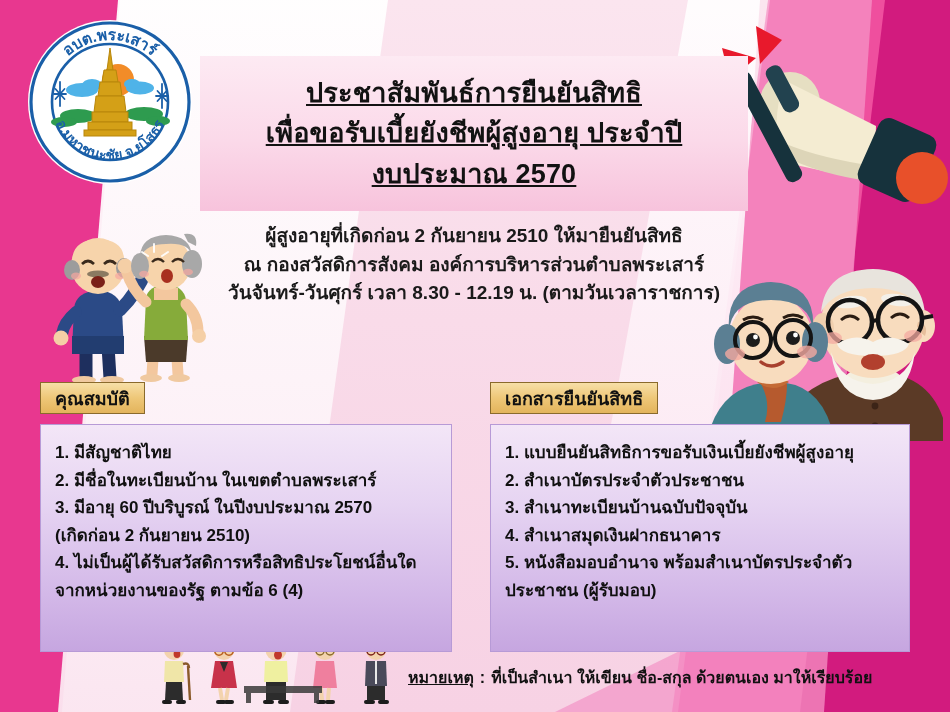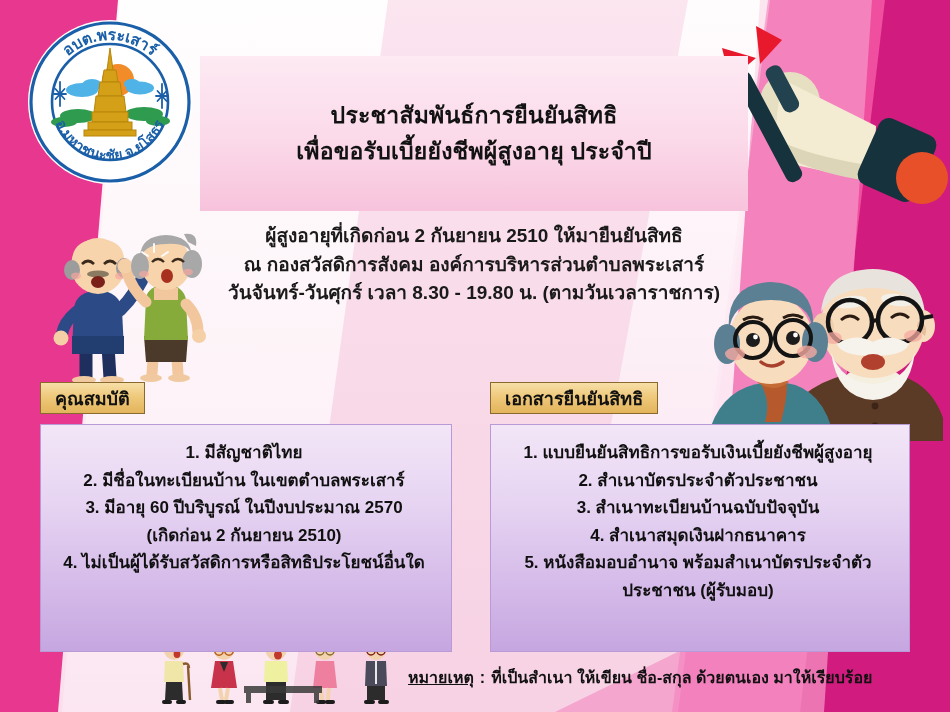--- a/index.html
+++ b/index.html
@@ -68,22 +68,22 @@
   .megaphone{position:absolute;top:6px;right:-8px;width:260px;height:230px;}
 
   
   .title-banner{
     position:absolute;top:56px;left:200px;width:548px;height:155px;
     background:linear-gradient(180deg,#fdeaf3 0%,#fbd9e9 55%,#f7c3dc 100%);
     display:flex;flex-direction:column;align-items:center;justify-content:center;
     gap:4px;
   }
   .title-line{
-    font-size:23px;font-weight:bold;color:#121212;
-    line-height:1.35;letter-spacing:.2px;white-space:nowrap;
+    font-size:27px;font-weight:bold;color:#121212;
+    line-height:1.35;letter-spacing:.2px;white-space:nowrap;text-decoration:underline;
   }
 
   
   .subtitle{
     position:absolute;top:224px;left:200px;width:548px;
     display:flex;flex-direction:column;align-items:center;gap:4px;
   }
   .subtitle-line{
     font-size:19px;font-weight:bold;color:#1a1a1a;
     line-height:1.3;white-space:nowrap;text-align:center;
@@ -105,21 +105,20 @@
   .tab-label{font-size:18px;font-weight:bold;color:#111;white-space:nowrap;}
   .tab-left{top:382px;left:40px;}
   .tab-right{top:382px;left:490px;}
 
   
   .panel{
     position:absolute;box-sizing:border-box;
     background:linear-gradient(180deg,#f3e6f7 0%,#e6d4f2 35%,#d3b8e8 75%,#c6a6e0 100%);
     border:1px solid #b79ad6;
     padding:14px 18px 12px 14px;
-    text-align:center;
   }
   .panel-left{top:424px;left:40px;width:412px;height:228px;}
   .panel-right{top:424px;left:490px;width:420px;height:228px;}
   .panel-line{
     font-size:17px;font-weight:bold;color:#101010;
     line-height:1.62;white-space:nowrap;
   }
 
   
   .footer-note{
@@ -213,26 +212,27 @@
       <rect x="168" y="118" width="62" height="72" rx="11" transform="rotate(24 199 154)" fill="#16323c"></rect>
       <circle cx="224" cy="172" r="26" fill="#e8502a"></circle>
       <rect x="62" y="60" width="17" height="122" rx="7" transform="rotate(-28 70 121)" fill="#16323c"></rect>
       <rect x="76" y="58" width="17" height="50" rx="7" transform="rotate(-28 84 83)" fill="#22424f"></rect>
     </svg>
   </div>
 
   <div class="title-banner">
     <div class="title-line">ประชาสัมพันธ์การยืนยันสิทธิ</div>
     <div class="title-line">เพื่อขอรับเบี้ยยังชีพผู้สูงอายุ ประจำปี</div>
+    <div class="title-line">งบประมาณ 2570</div>
   </div>
 
   <div class="subtitle">
     <div class="subtitle-line">ผู้สูงอายุที่เกิดก่อน 2 กันยายน 2510 ให้มายืนยันสิทธิ</div>
     <div class="subtitle-line">ณ กองสวัสดิการสังคม องค์การบริหารส่วนตำบลพระเสาร์</div>
-    <div class="subtitle-line">วันจันทร์-วันศุกร์  เวลา 8.30 - 19.80 น. (ตามวันเวลาราชการ)</div>
+    <div class="subtitle-line">วันจันทร์-วันศุกร์  เวลา 8.30 - 12.19 น. (ตามวันเวลาราชการ)</div>
   </div>
 
   <div class="couple-left">
     <svg viewBox="0 0 190 160" width="190" height="160" aria-hidden="true">
 
       <g>
         <path d="M44 120 L44 152 M66 120 L68 152" stroke="#1e2f5e" stroke-width="13" stroke-linecap="round"></path>
         <ellipse cx="42" cy="154" rx="12" ry="4" fill="#f0c9a0"></ellipse>
         <ellipse cx="70" cy="154" rx="12" ry="4" fill="#f0c9a0"></ellipse>
         <path d="M32 82 Q34 66 56 64 Q78 66 80 84 L82 124 L30 124 Z" fill="#2b4a86"></path>
@@ -409,20 +409,21 @@
 
   <div class="tab tab-left">
     <span class="tab-label">คุณสมบัติ</span>
   </div>
   <div class="panel panel-left">
     <div class="panel-line">1. มีสัญชาติไทย</div>
     <div class="panel-line">2. มีชื่อในทะเบียนบ้าน ในเขตตำบลพระเสาร์</div>
     <div class="panel-line">3. มีอายุ 60 ปีบริบูรณ์ ในปีงบประมาณ 2570</div>
     <div class="panel-line">(เกิดก่อน 2 กันยายน 2510)</div>
     <div class="panel-line">4. ไม่เป็นผู้ได้รับสวัสดิการหรือสิทธิประโยชน์อื่นใด</div>
+    <div class="panel-line">จากหน่วยงานของรัฐ ตามข้อ 6 (4)</div>
   </div>
 
   <div class="tab tab-right">
     <span class="tab-label">เอกสารยืนยันสิทธิ</span>
   </div>
   <div class="panel panel-right">
     <div class="panel-line">1. แบบยืนยันสิทธิการขอรับเงินเบี้ยยังชีพผู้สูงอายุ</div>
     <div class="panel-line">2. สำเนาบัตรประจำตัวประชาชน</div>
     <div class="panel-line">3. สำเนาทะเบียนบ้านฉบับปัจจุบัน</div>
     <div class="panel-line">4. สำเนาสมุดเงินฝากธนาคาร</div>

